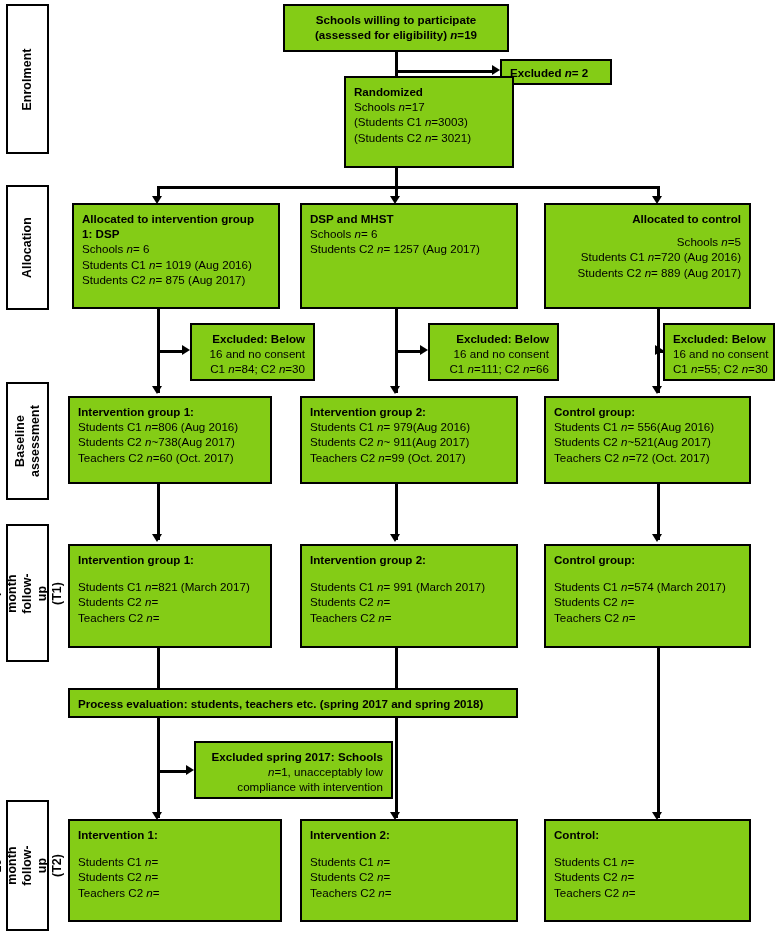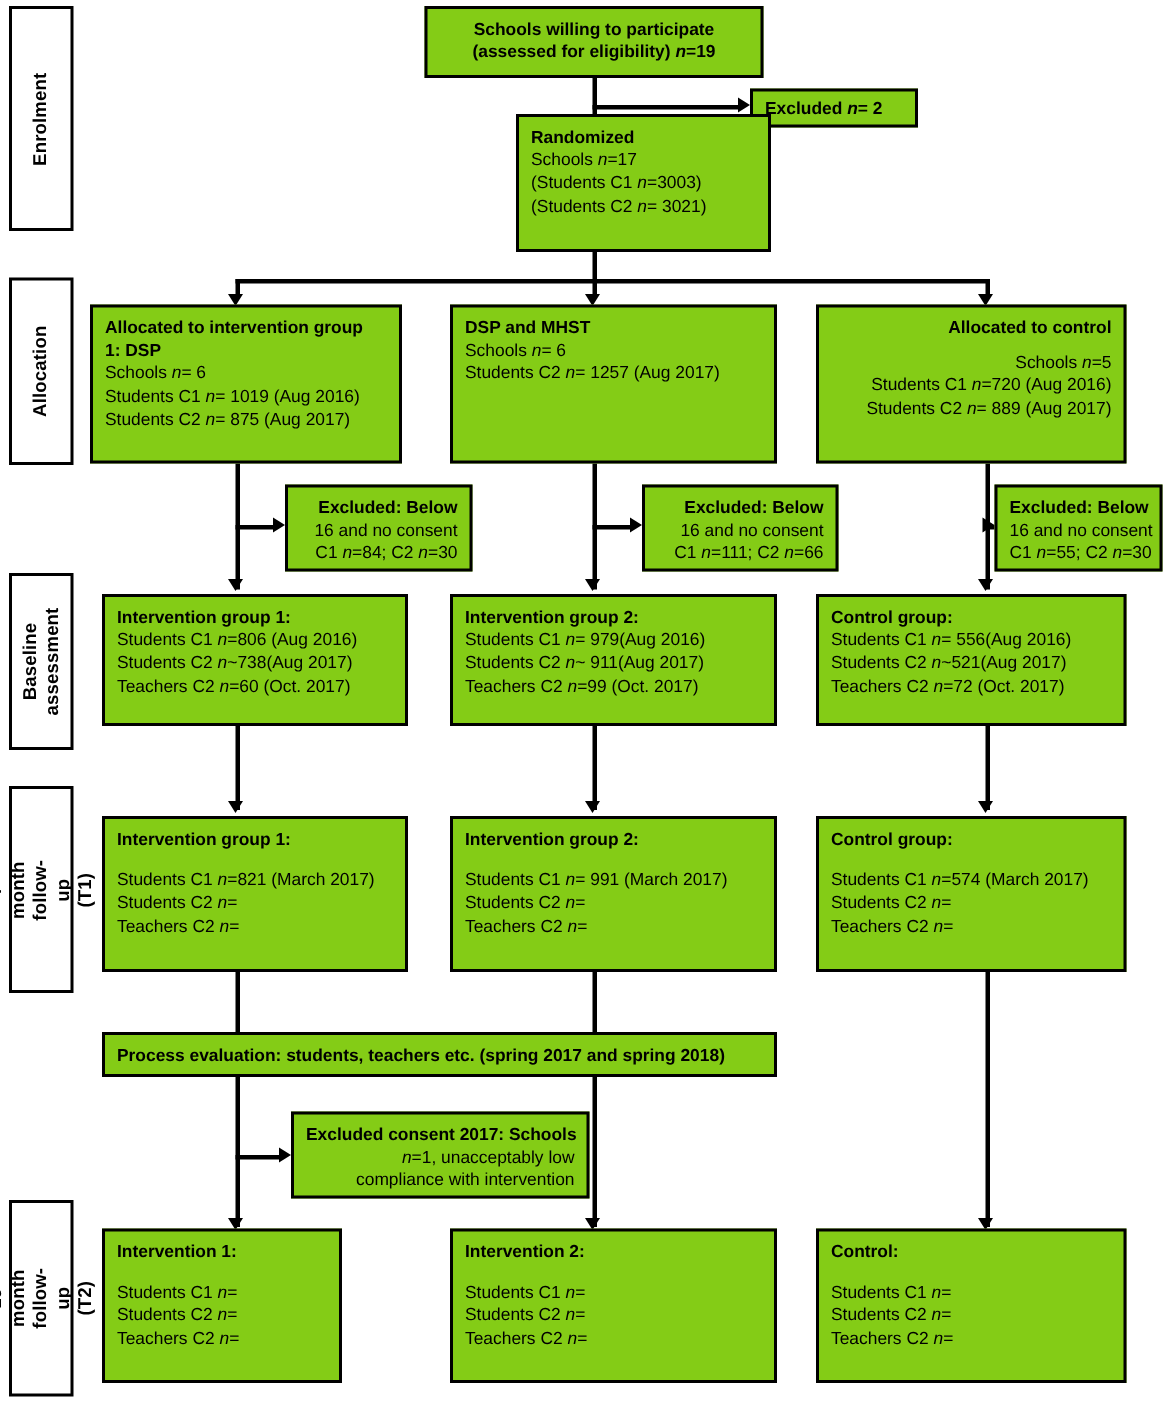--- a/index.html
+++ b/index.html
@@ -115,21 +115,21 @@
 
   <div class="ln-v" style="left:395px; top:163px; height:25px;"></div>
   <div class="ln-h" style="left:157px; top:186px; width:502px;"></div>
   <div class="ln-v" style="left:157px; top:186px; height:12px;"></div>
   <div class="ln-v" style="left:395px; top:186px; height:12px;"></div>
   <div class="ln-v" style="left:657px; top:186px; height:12px;"></div>
   <div class="arr-d" style="left:152px; top:196px;"></div>
   <div class="arr-d" style="left:390px; top:196px;"></div>
   <div class="arr-d" style="left:652px; top:196px;"></div>
 
-  <div class="box" style="left:60px; top:203px; width:208px; height:106px;">
+  <div class="box" style="left:72px; top:203px; width:208px; height:106px;">
     <div class="ln b">Allocated to intervention group</div>
     <div class="ln b">1: DSP</div>
     <div class="ln">Schools <i>n</i>= 6</div>
     <div class="ln">Students C1 <i>n</i>= 1019 (Aug 2016)</div>
     <div class="ln">Students C2 <i>n</i>= 875 (Aug 2017)</div>
   </div>
 
   <div class="box" style="left:300px; top:203px; width:218px; height:106px;">
     <div class="ln b">DSP and MHST</div>
     <div class="ln">Schools <i>n</i>= 6</div>
@@ -238,26 +238,26 @@
   </div>
 
   <div class="ln-v" style="left:157px; top:718px; height:100px;"></div>
   <div class="ln-v" style="left:395px; top:718px; height:100px;"></div>
   <div class="arr-d" style="left:152px; top:812px;"></div>
   <div class="arr-d" style="left:390px; top:812px;"></div>
 
   <div class="ln-h" style="left:157px; top:770px; width:30px;"></div>
   <div class="arr-r" style="left:186px; top:765px;"></div>
   <div class="box thin" style="left:194px; top:741px; width:199px; height:58px;">
-    <div class="ln b">Excluded consent 2017: Schools</div>
+    <div class="ln b">Excluded spring 2017: Schools</div>
     <div class="ln"><i>n</i>=1, unacceptably low</div>
     <div class="ln">compliance with intervention</div>
   </div>
 
-  <div class="box" style="left:68px; top:819px; width:160px; height:103px;">
+  <div class="box" style="left:68px; top:819px; width:214px; height:103px;">
     <div class="ln b">Intervention 1:</div>
     <div class="ln" style="height:12px;">&nbsp;</div>
     <div class="ln">Students C1 <i>n</i>=</div>
     <div class="ln">Students C2 <i>n</i>=</div>
     <div class="ln">Teachers C2 <i>n</i>=</div>
   </div>
 
   <div class="box" style="left:300px; top:819px; width:218px; height:103px;">
     <div class="ln b">Intervention 2:</div>
     <div class="ln" style="height:12px;">&nbsp;</div>

